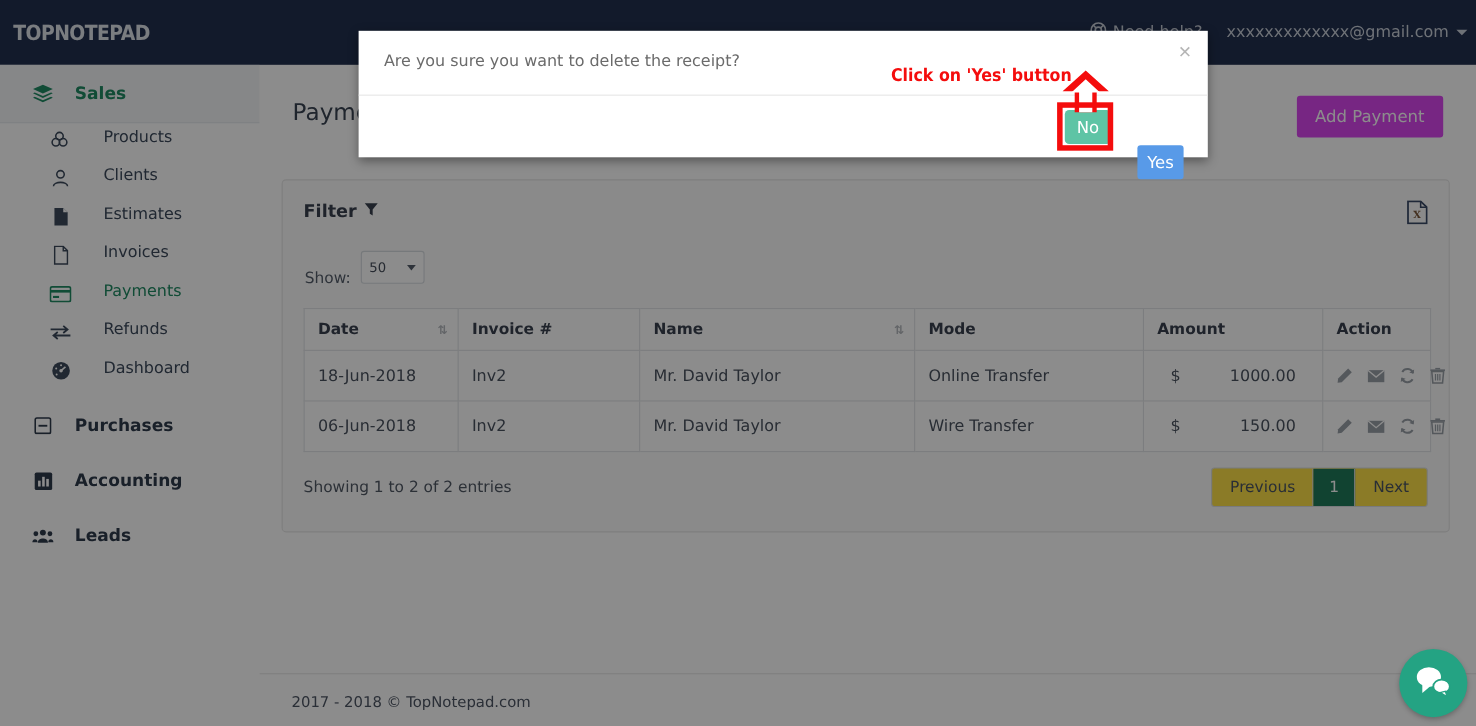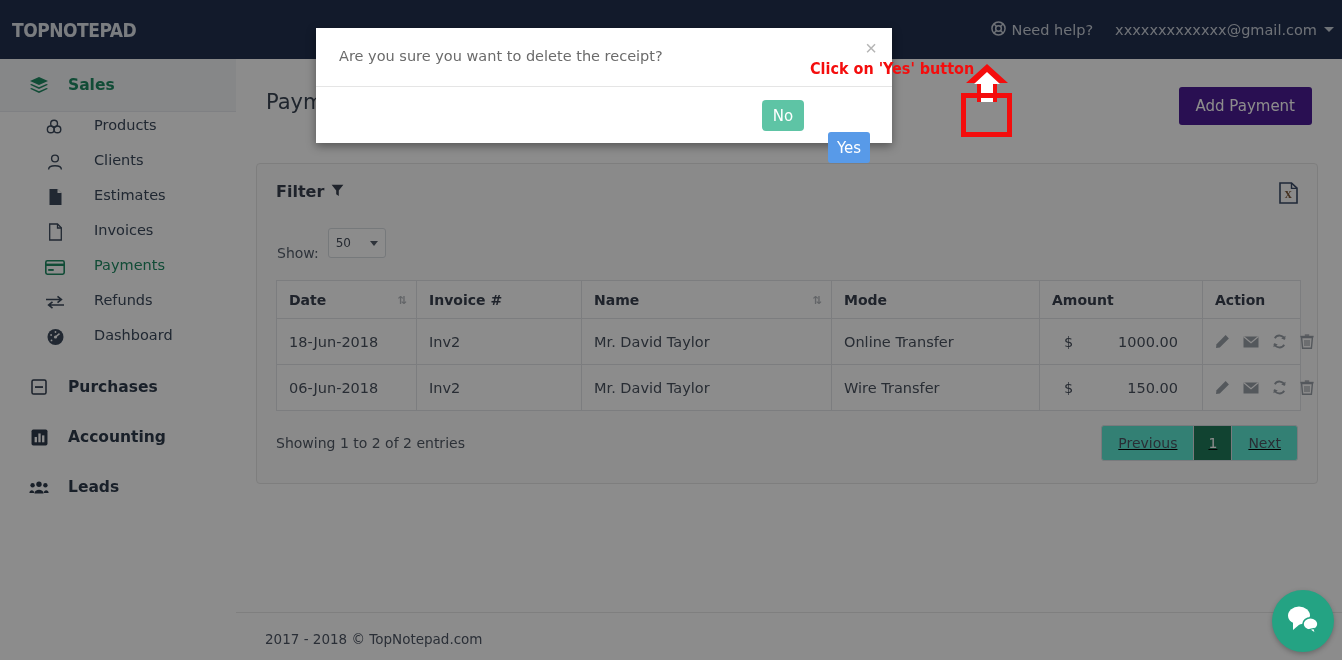--- a/index.html
+++ b/index.html
@@ -135,21 +135,21 @@
   }
   .page-title {
     position: absolute;
     left: 30px; top: 31px;
     font-size: 21px;
     color: #3a4453;
   }
   .add-btn {
     position: absolute;
     right: 30px; top: 28px;
-    background: #4c1d95;
+    background: #d946ef;
     color: #ffffff;
     border: none;
     border-radius: 3px;
     font-size: 15px;
     padding: 10px 17px;
     cursor: pointer;
     font-family: inherit;
   }
   .panel {
     position: absolute;
@@ -268,22 +268,21 @@
   }
   .entries-info {
     font-size: 14px;
     color: #515965;
   }
   .pager {
     display: flex;
     border: 1px solid #dcdfe3;
     border-radius: 3px;
     overflow: hidden;
-    background: #5eead4;
-    text-decoration: underline;
+    background: #fde047;
   }
   .pager div {
     padding: 9px 16px;
     font-size: 14px;
     color: #4c5562;
     cursor: pointer;
     border-right: 1px solid #dcdfe3;
   }
   .pager div:last-child { border-right: none; }
   .pager div.active {
@@ -308,22 +307,22 @@
   
   .overlay {
     position: absolute;
     inset: 0;
     background: rgba(0,0,0,0.45);
     z-index: 50;
   }
   
   .modal {
     position: absolute;
-    left: 316px; top: 28px;
-    width: 576px;
+    left: 326px; top: 28px;
+    width: 772px;
     background: #ffffff;
     z-index: 60;
     box-shadow: 0 3px 9px rgba(0,0,0,0.4);
   }
   .modal-head {
     height: 59px;
     border-bottom: 1px solid #e5e5e5;
     position: relative;
     box-sizing: border-box;
   }

